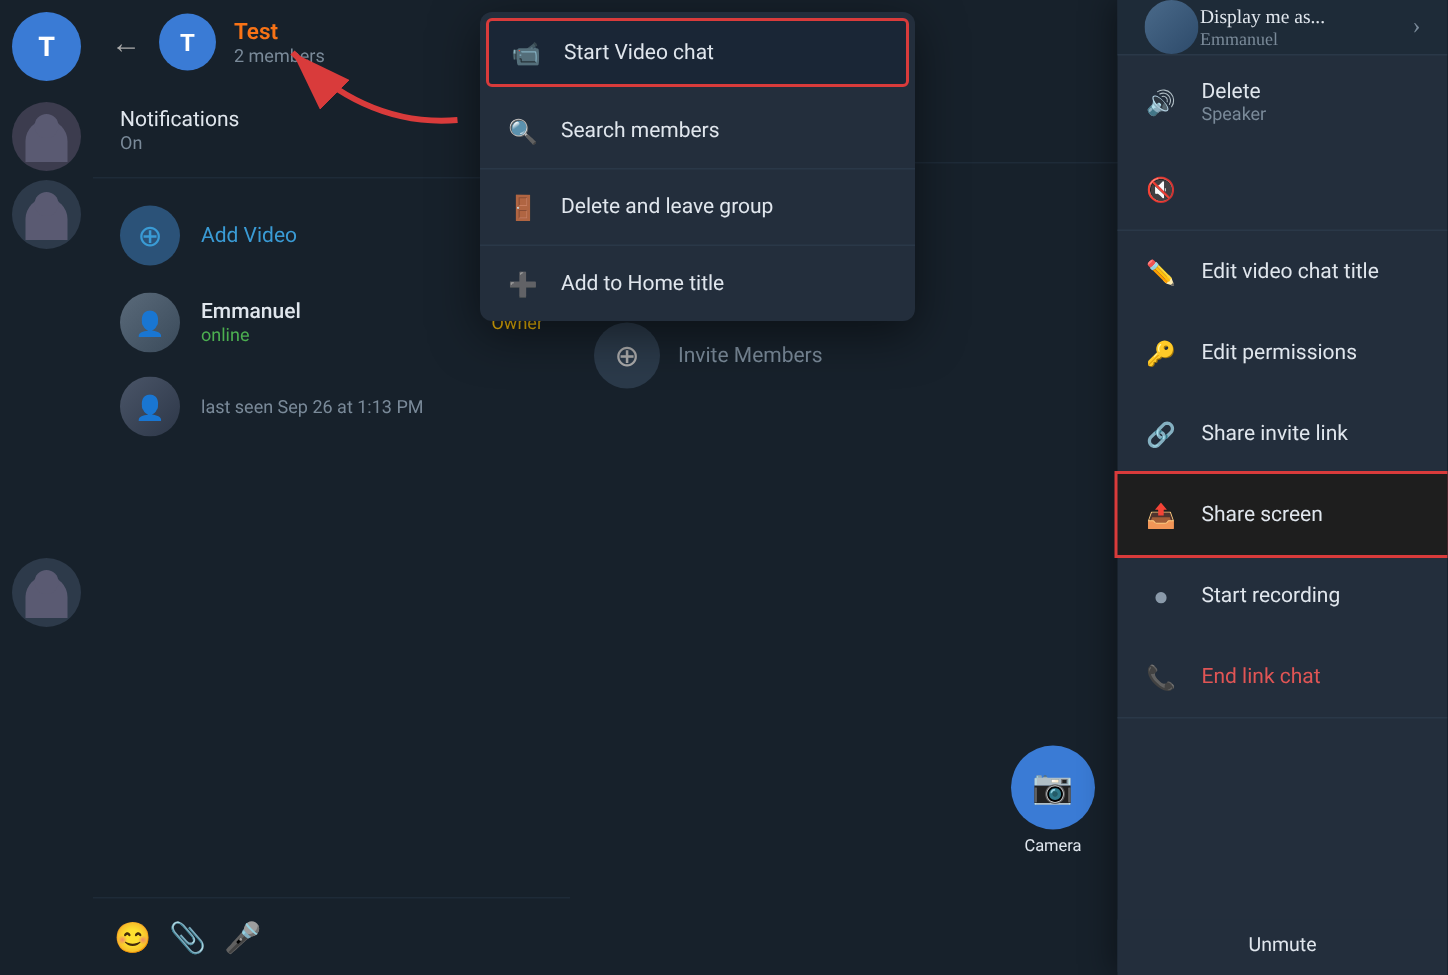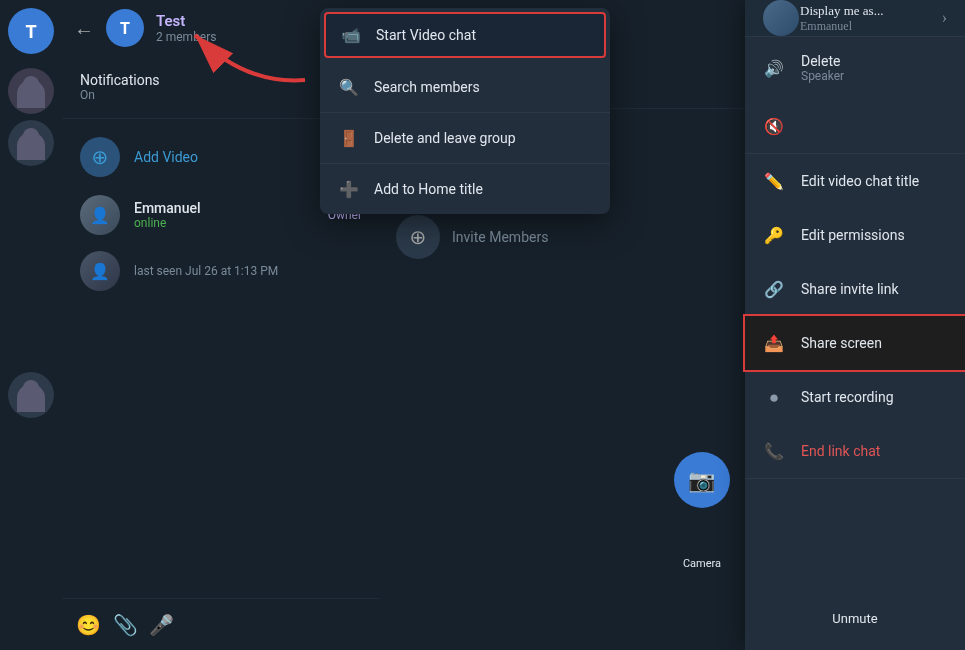--- a/index.html
+++ b/index.html
@@ -100,21 +100,21 @@
       align-items: center;
       justify-content: center;
       color: #fff;
       font-size: 16px;
       font-weight: bold;
     }
     .header-info { flex: 1; }
     .header-title {
       font-size: 15px;
       font-weight: 600;
-      color: #c4b5fd;
+      color: #f97316;
     }
     .header-sub {
       font-size: 12px;
       color: #7a8a99;
     }
     .header-menu-btn {
       color: #aaa;
       font-size: 20px;
       cursor: pointer;
     }
@@ -260,21 +260,21 @@
     }
     .member-status {
       font-size: 12px;
       color: #4caf50;
     }
     .member-status.offline {
       color: #7a8a99;
     }
     .member-badge {
       font-size: 12px;
-      color: #c4b5fd;
+      color: #eab308;
       text-align: right;
     }
 
     
     .message-bar {
       height: 52px;
       background: #17212b;
       display: flex;
       align-items: center;
       padding: 0 14px;
@@ -458,26 +458,26 @@
       height: 56px;
       border-radius: 50%;
       background: #3a7bd5;
       display: flex;
       align-items: center;
       justify-content: center;
       color: #fff;
       font-size: 22px;
       cursor: pointer;
     }
-    .camera-label { font-size: 11px; color: #e0e6ed; margin-top: 45px; }
+    .camera-label { font-size: 11px; color: #e0e6ed; }
 
     
     .unmute-area {
       position: absolute;
-      bottom: 14px;
+      bottom: 2px;
       right: 0;
       width: 220px;
       padding: 10px 18px;
       background: #232e3c;
     }
     .unmute-label { font-size: 13px; color: #e0e6ed; text-align: center; }
 
     
     .red-arrow {
       position: absolute;
@@ -542,21 +542,21 @@
       </div>
 
       <div class="member-row">
         <div class="member-avatar">
           <div class="member-avatar-inner" style="background: linear-gradient(135deg,#4a5568,#2d3748);">
             <span style="color:#fff;font-size:16px;">👤</span>
           </div>
         </div>
         <div class="member-info">
           <div class="member-name"></div>
-          <div class="member-status offline">last seen Jul 26 at 1:13 PM</div>
+          <div class="member-status offline">last seen Sep 26 at 1:13 PM</div>
         </div>
       </div>
     </div>
   </div>
 
   <div class="message-bar">
     <span class="msg-icon">😊</span>
     <span class="msg-icon">📎</span>
     <span class="msg-icon">🎤</span>
   </div>

